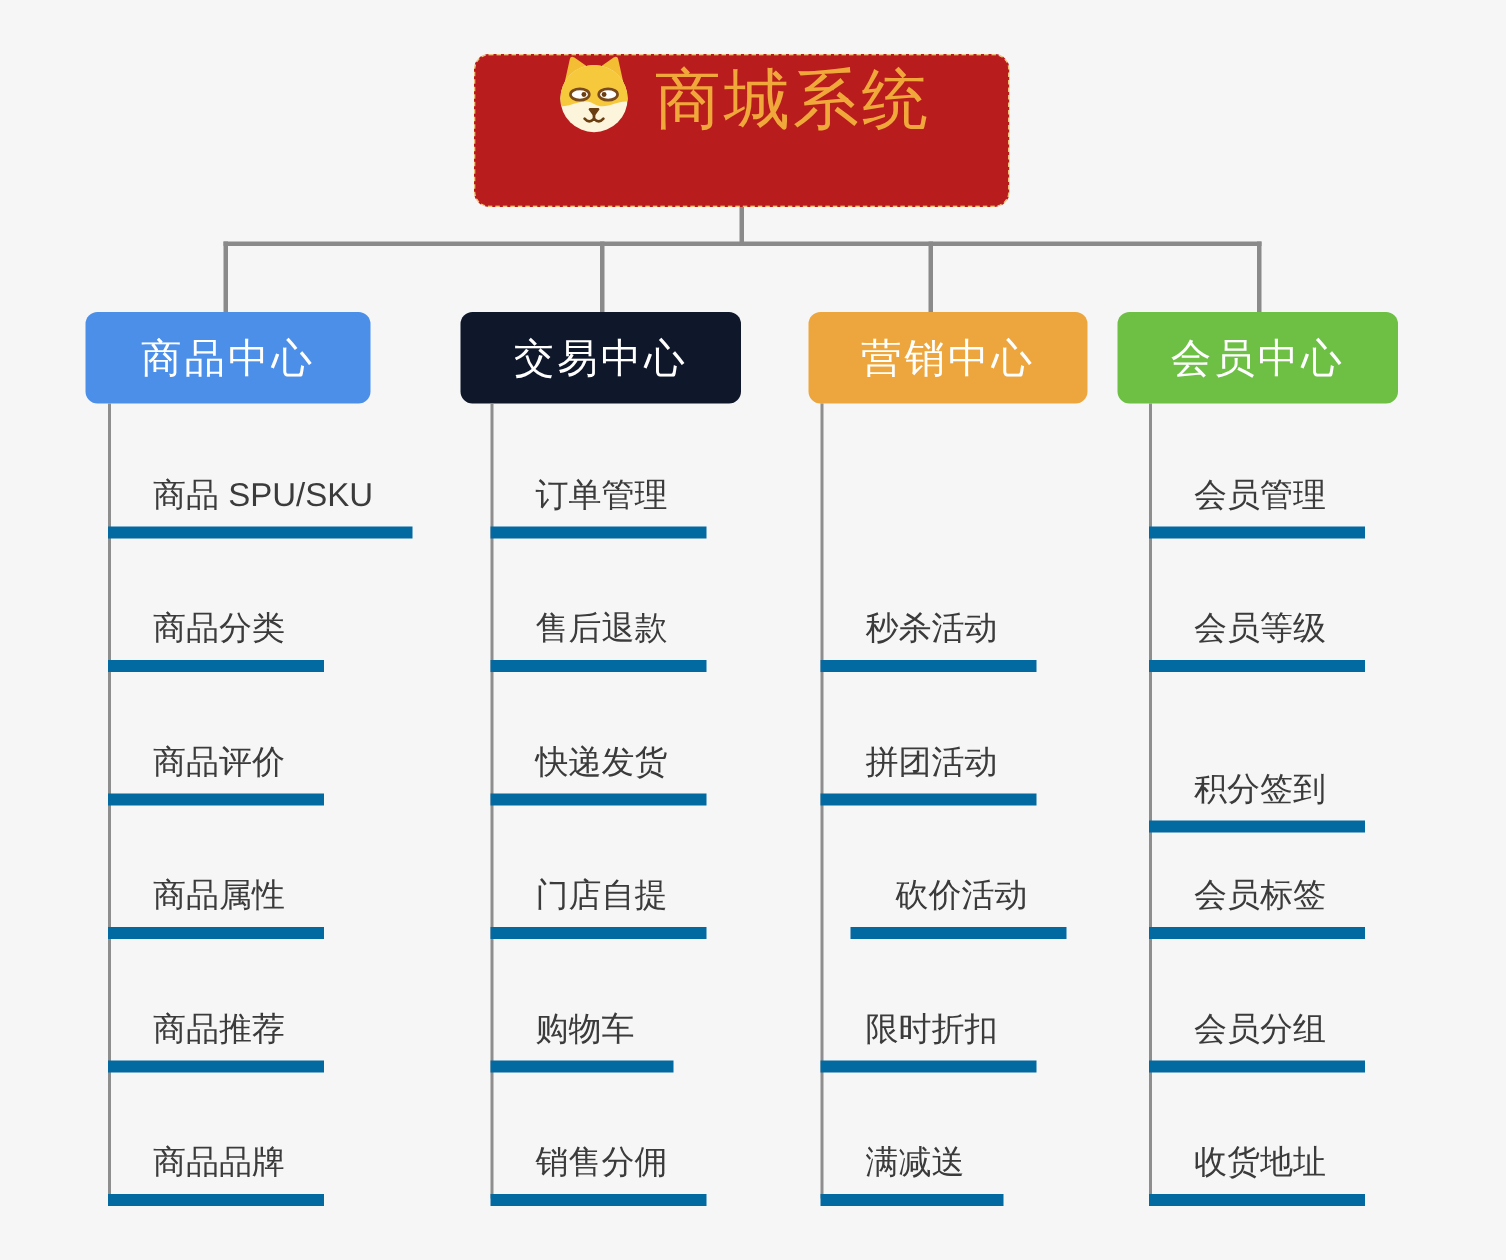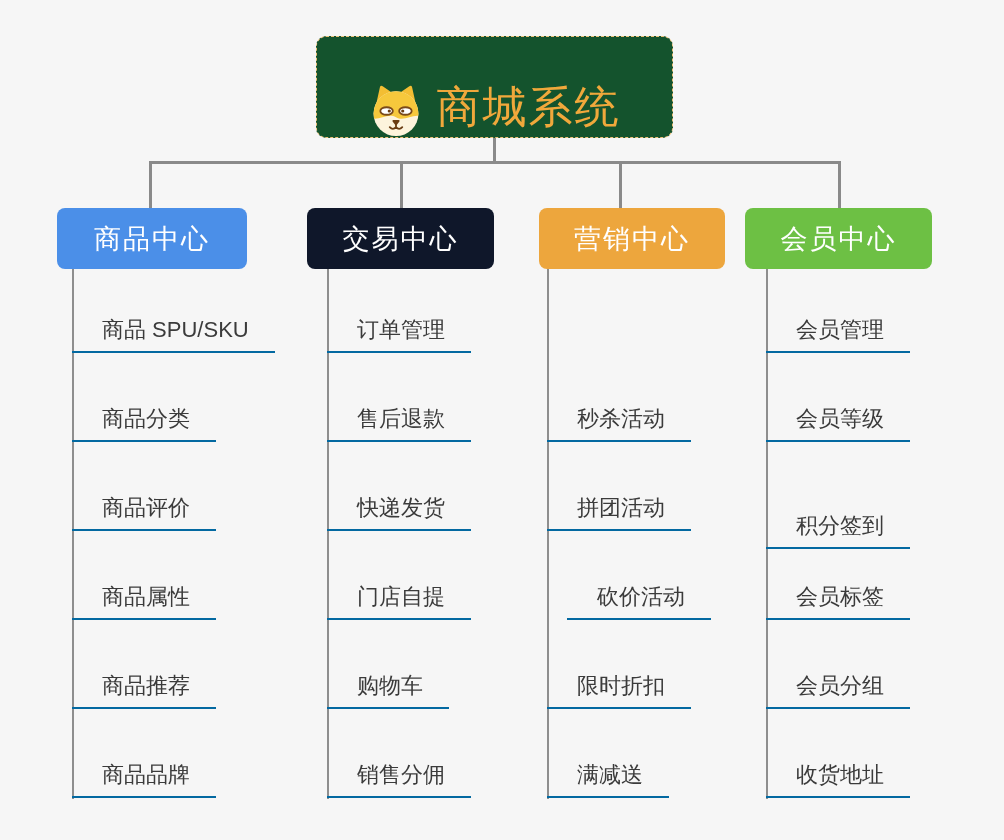--- a/index.html
+++ b/index.html
@@ -13,25 +13,25 @@
     height: 840px;
     background: #f6f6f6;
     overflow: hidden;
   }
   
   .root-node {
     position: absolute;
     left: 316px; top: 36px;
     width: 357px; height: 102px;
     box-sizing: border-box;
-    background: #14532d;
+    background: #b91c1c;
     border: 1px dashed #eec27a;
     border-radius: 10px;
     display: flex;
-    align-items: flex-end;
+    align-items: flex-start;
     justify-content: center;
     gap: 14px;
   }
   .root-title {
     font-size: 44px;
     color: #f0a83b;
     letter-spacing: 2px;
     white-space: nowrap;
   }
   
@@ -60,21 +60,21 @@
     top: 269px;
     height: 530px;
     width: 2px;
     background: #8e8e8e;
   }
   
   .leaf {
     position: absolute;
     box-sizing: content-box;
     padding: 0 26px 6px 30px;
-    border-bottom: 2px solid #0369a1;
+    border-bottom: 8px solid #0369a1;
     font-size: 22px;
     line-height: 30px;
     color: #3b3b3b;
     white-space: nowrap;
   }
 </style>
 </head>
 <body>
 
 <div id="canvas">

